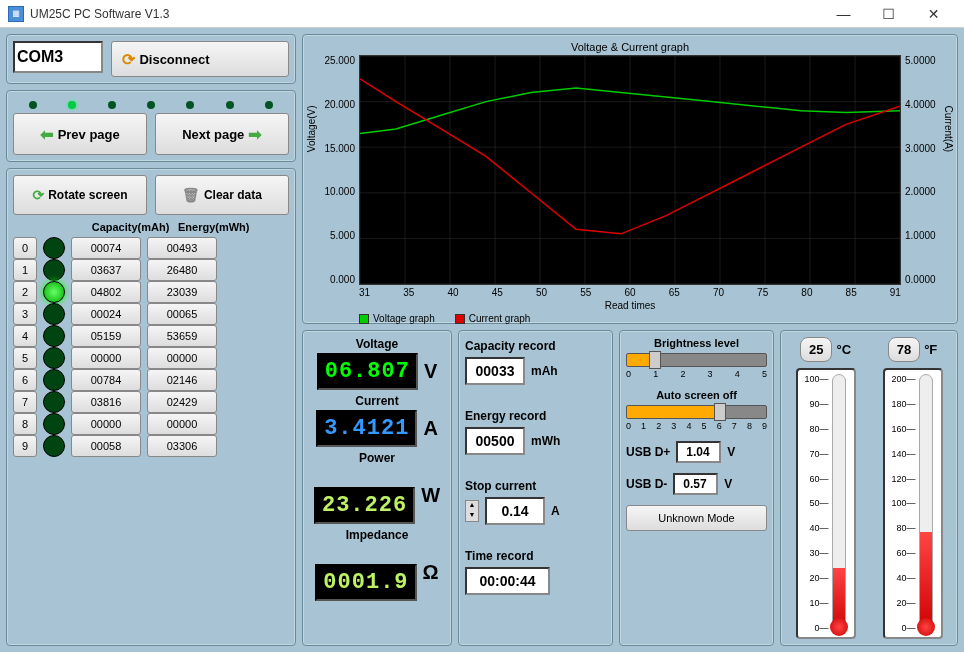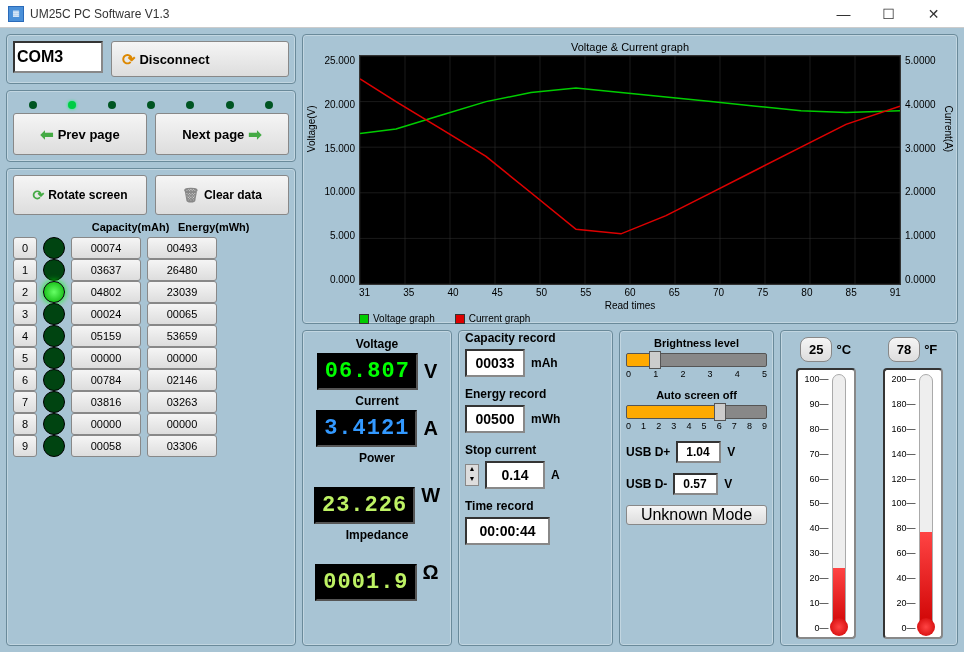--- a/index.html
+++ b/index.html
@@ -50,35 +50,35 @@
 .bottom-row { flex: 1; display: flex; gap: 6px; }
 .meas-panel { width: 150px; display: flex; flex-direction: column; gap: 4px; }
 .meas-group { text-align: center; }
 .meas-label { font-size: 12px; font-weight: bold; margin-bottom: 2px; }
 .meas-disp { display: flex; align-items: center; gap: 6px; justify-content: center; }
 .lcd { background: #000; border: 2px inset #555; padding: 4px 6px; font-family: 'Courier New', monospace; font-size: 22px; font-weight: bold; letter-spacing: 1px; min-width: 95px; text-align: center; }
 .lcd.green { color: #0f0; }
 .lcd.blue { color: #39f; }
 .lcd.orange { color: #bef264; margin-top: 20px; }
 .unit { font-size: 20px; font-weight: bold; }
-.rec-panel { width: 155px; display: flex; flex-direction: column; gap: 10px; padding-top: 0; }
+.rec-panel { width: 155px; display: flex; flex-direction: column; gap: 24px; padding-top: 8px; }
 .rec-group { }
 .rec-label { font-size: 12px; font-weight: bold; margin-bottom: 4px; }
 .rec-disp { display: flex; align-items: center; gap: 6px; }
 .rec-box { background: #fff; border: 2px inset #888; padding: 4px 8px; font-size: 14px; font-weight: bold; min-width: 60px; text-align: center; }
 .rec-unit { font-size: 12px; font-weight: bold; }
 .ctrl-panel { width: 155px; display: flex; flex-direction: column; gap: 10px; }
 .slider-group { }
 .slider-label { font-size: 11px; font-weight: bold; text-align: center; margin-bottom: 4px; }
 .slider-bar { height: 14px; background: linear-gradient(to right, #fa0 var(--p), #888 var(--p)); border: 1px solid #555; border-radius: 2px; position: relative; }
 .slider-thumb { position: absolute; top: -3px; width: 12px; height: 18px; background: #ccc; border: 1px solid #555; left: var(--p); transform: translateX(-50%); }
 .slider-ticks { display: flex; justify-content: space-between; font-size: 9px; margin-top: 2px; }
 .usb-row { display: flex; align-items: center; gap: 6px; font-size: 12px; font-weight: bold; }
 .usb-val { background: #fff; border: 2px inset #888; padding: 2px 8px; min-width: 45px; text-align: left; }
-.mode-btn { background: linear-gradient(#f5f5f5,#ddd); border: 1px solid #888; border-radius: 3px; font-size: 16px; text-align: center; cursor: pointer; }
+.mode-btn { background: linear-gradient(#f5f5f5,#ddd); border: 1px solid #888; border-radius: 3px; padding: 6px; font-size: 11px; text-align: center; cursor: pointer; }
 .therm-panel { flex: 1; display: flex; gap: 10px; }
 .therm-col { flex: 1; display: flex; flex-direction: column; align-items: center; }
 .therm-hdr { display: flex; align-items: center; gap: 4px; margin-bottom: 6px; }
 .therm-val { background: linear-gradient(#f5f5f5,#ddd); border: 1px solid #888; border-radius: 8px; padding: 4px 8px; font-size: 13px; font-weight: bold; }
 .therm-unit { font-size: 13px; font-weight: bold; }
 .therm-body { flex: 1; background: #fff; border: 2px inset #888; border-radius: 4px; width: 60px; display: flex; padding: 4px; position: relative; }
 .therm-scale { width: 30px; display: flex; flex-direction: column; justify-content: space-between; font-size: 9px; text-align: right; padding-right: 3px; }
 .therm-tube { width: 14px; background: #eee; border: 1px solid #aaa; border-radius: 7px; position: relative; display: flex; flex-direction: column-reverse; }
 .therm-fill { background: linear-gradient(#f44,#c00); border-radius: 0 0 7px 7px; width: 100%; }
 .therm-bulb { width: 18px; height: 18px; background: radial-gradient(#f44,#c00); border-radius: 50%; position: absolute; bottom: -4px; left: -3px; }
@@ -188,21 +188,21 @@
             <div class="data-row">
               <button class="idx-btn">6</button>
     <div class="led-big "></div>
     <div class="val-box">00784</div>
     <div class="val-box">02146</div>
             </div>
             <div class="data-row">
               <button class="idx-btn">7</button>
     <div class="led-big "></div>
     <div class="val-box">03816</div>
-    <div class="val-box">03263</div>
+    <div class="val-box">02429</div>
             </div>
             <div class="data-row">
               <button class="idx-btn">8</button>
     <div class="led-big "></div>
     <div class="val-box">00000</div>
     <div class="val-box">00000</div>
             </div>
             <div class="data-row">
               <button class="idx-btn">9</button>
     <div class="led-big "></div>

